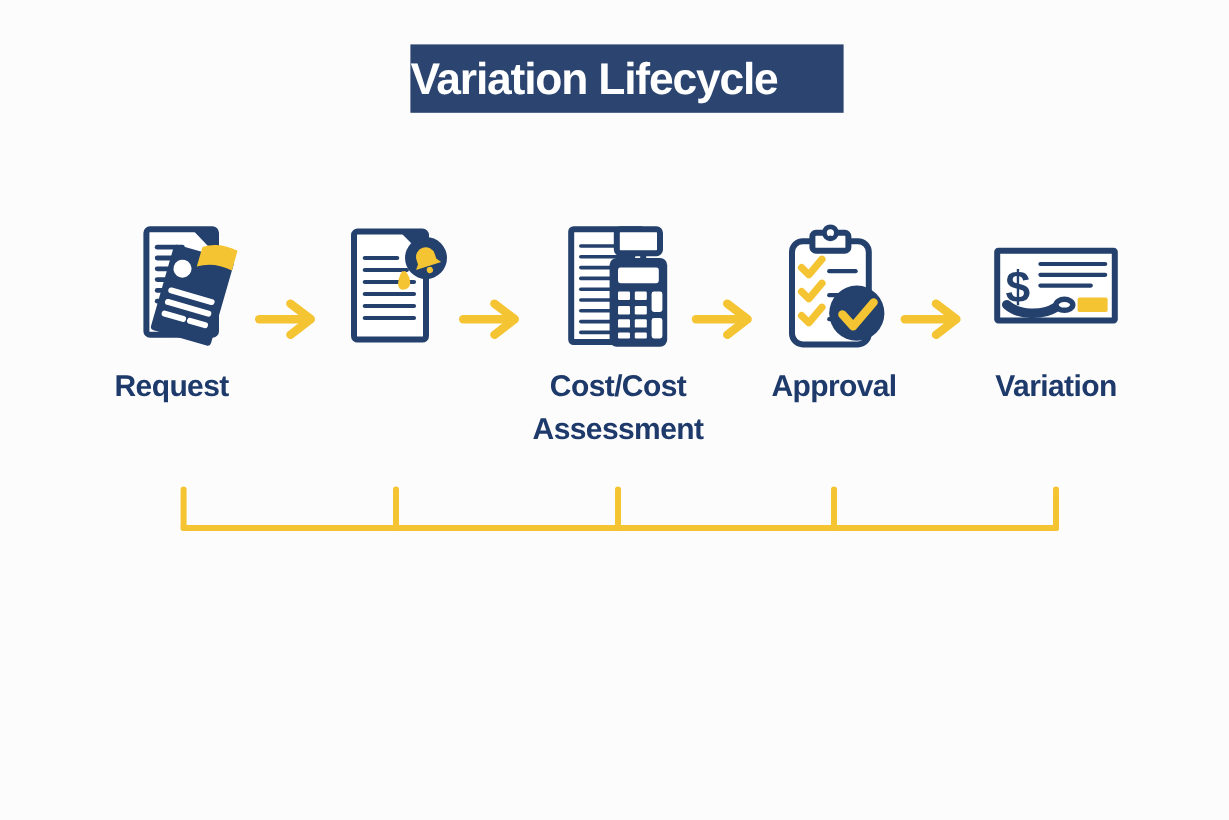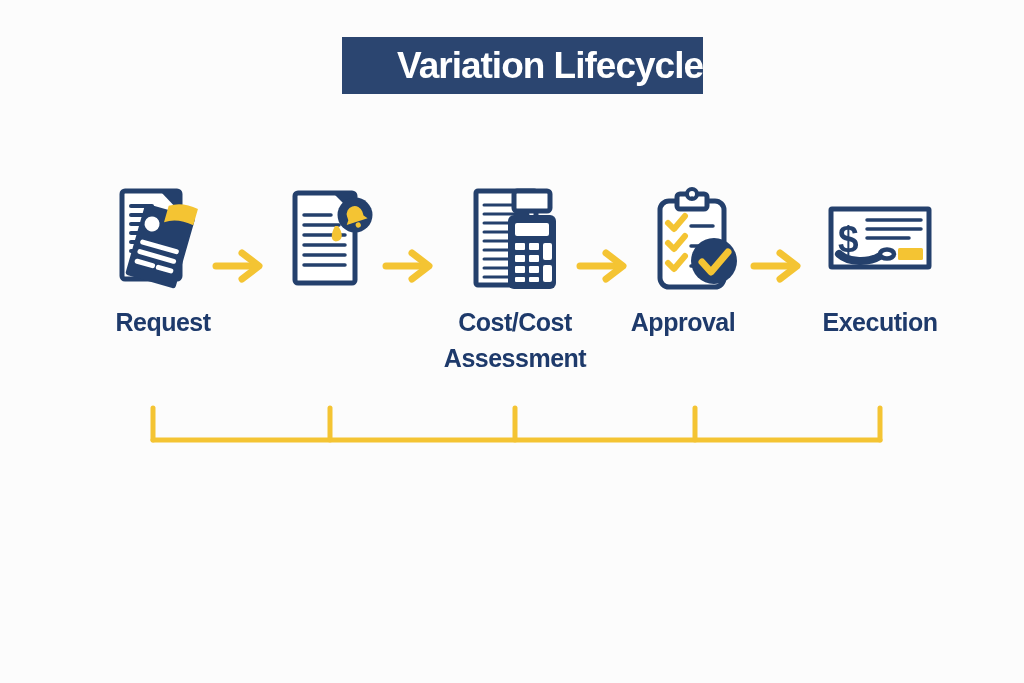--- a/index.html
+++ b/index.html
@@ -17,21 +17,21 @@
     background: var(--background);
     font-family: "Liberation Sans", sans-serif;
   }
   .canvas { position: absolute; inset: 0; width: 1024px; height: 683px; }
 
   .title-banner {
     position: absolute;
     left: 342px; top: 37px;
     width: 361px; height: 57px;
     background: var(--banner);
-    display: flex; align-items: center; justify-content: flex-end;
+    display: flex; align-items: center; justify-content: flex-start;
   }
   .title-banner .title-text {
     color: var(--white);
     font-size: 37px;
     font-weight: 700;
     letter-spacing: -1px;
     white-space: nowrap;
   }
 
   .stage-icon { position: absolute; top: 185px; width: 110px; height: 110px; }
@@ -84,21 +84,21 @@
       <circle class="f-w" cx="46" cy="42" r="7.5"></circle>
       <path class="f-y" d="M57 20 q12 -8 29 -5 l0 17 q-17 -3 -29 5 z"></path>
       <g class="nf s-w" stroke-width="5" stroke-linecap="round">
         <path d="M42 62 H77"></path>
           <path d="M42 72 H77"></path>
         <path d="M42 82 H58"></path>
           <path d="M64 82 H77"></path>
       </g>
     </g>
   </svg>
-  <div class="stage-label" style="left:68px">Request</div>
+  <div class="stage-label" style="left:48px">Request</div>
 
   <svg class="arrow" style="left:212px" viewBox="0 0 60 36">
     <g class="nf s-y" stroke-width="7" stroke-linecap="round" stroke-linejoin="round">
       <path d="M4 18 H42"></path>
         <path d="M30 5 L47 18 L30 31"></path>
     </g>
   </svg>
 
   <svg class="stage-icon" style="left:275px" viewBox="0 0 110 110">
     <rect class="f-w s-n" x="20" y="8" width="60" height="90" rx="3" stroke-width="5"></rect>
@@ -175,42 +175,42 @@
       <path d="M28 78 l6 6 l11 -13"></path>
     </g>
     <g class="nf s-n" stroke-width="3.5" stroke-linecap="round">
       <path d="M51 41 H73"></path>
         <path d="M51 61 H66"></path>
         <path d="M51 81 H57"></path>
     </g>
     <circle class="f-n" cx="74" cy="76" r="23"></circle>
     <path class="nf s-y" d="M62 77 l9 10 l17 -20" stroke-width="7" stroke-linecap="round" stroke-linejoin="round"></path>
   </svg>
-  <div class="stage-label" style="left:588px">Approval</div>
+  <div class="stage-label" style="left:600px">Approval</div>
 
   <svg class="arrow" style="left:750px" viewBox="0 0 60 36">
     <g class="nf s-y" stroke-width="7" stroke-linecap="round" stroke-linejoin="round">
       <path d="M4 18 H42"></path>
         <path d="M30 5 L47 18 L30 31"></path>
     </g>
   </svg>
 
   <svg class="stage-icon" style="left:825px" viewBox="0 0 110 110">
     <rect class="f-w s-n" x="6" y="24" width="98" height="58" rx="1" stroke-width="5"></rect>
     <text class="f-n" x="13" y="67" font-size="37" font-weight="bold" font-family="Liberation Sans, sans-serif">$</text>
     <g class="nf s-n" stroke-width="3.5" stroke-linecap="round">
       <path d="M42 35 H96"></path>
         <path d="M42 44 H96"></path>
         <path d="M42 53 H84"></path>
     </g>
     <path class="nf s-n" d="M14 69 C24 78 44 78 55 71" stroke-width="8" stroke-linecap="round"></path>
     <ellipse class="f-w s-n" cx="62" cy="69" rx="7" ry="4.6" stroke-width="4.5"></ellipse>
     <rect class="f-y" x="73" y="63" width="25" height="12" rx="1.5"></rect>
   </svg>
-  <div class="stage-label" style="left:785px">Execution</div>
+  <div class="stage-label" style="left:785px">Variation</div>
 
   <svg class="bracket" viewBox="0 0 780 52">
     <g class="nf s-y" stroke-width="5" stroke-linecap="round">
       <path d="M25 42 H752"></path>
       <path d="M25 10 V42"></path>
       <path d="M202 10 V42"></path>
       <path d="M387 10 V42"></path>
       <path d="M567 10 V42"></path>
       <path d="M752 10 V42"></path>
     </g>

